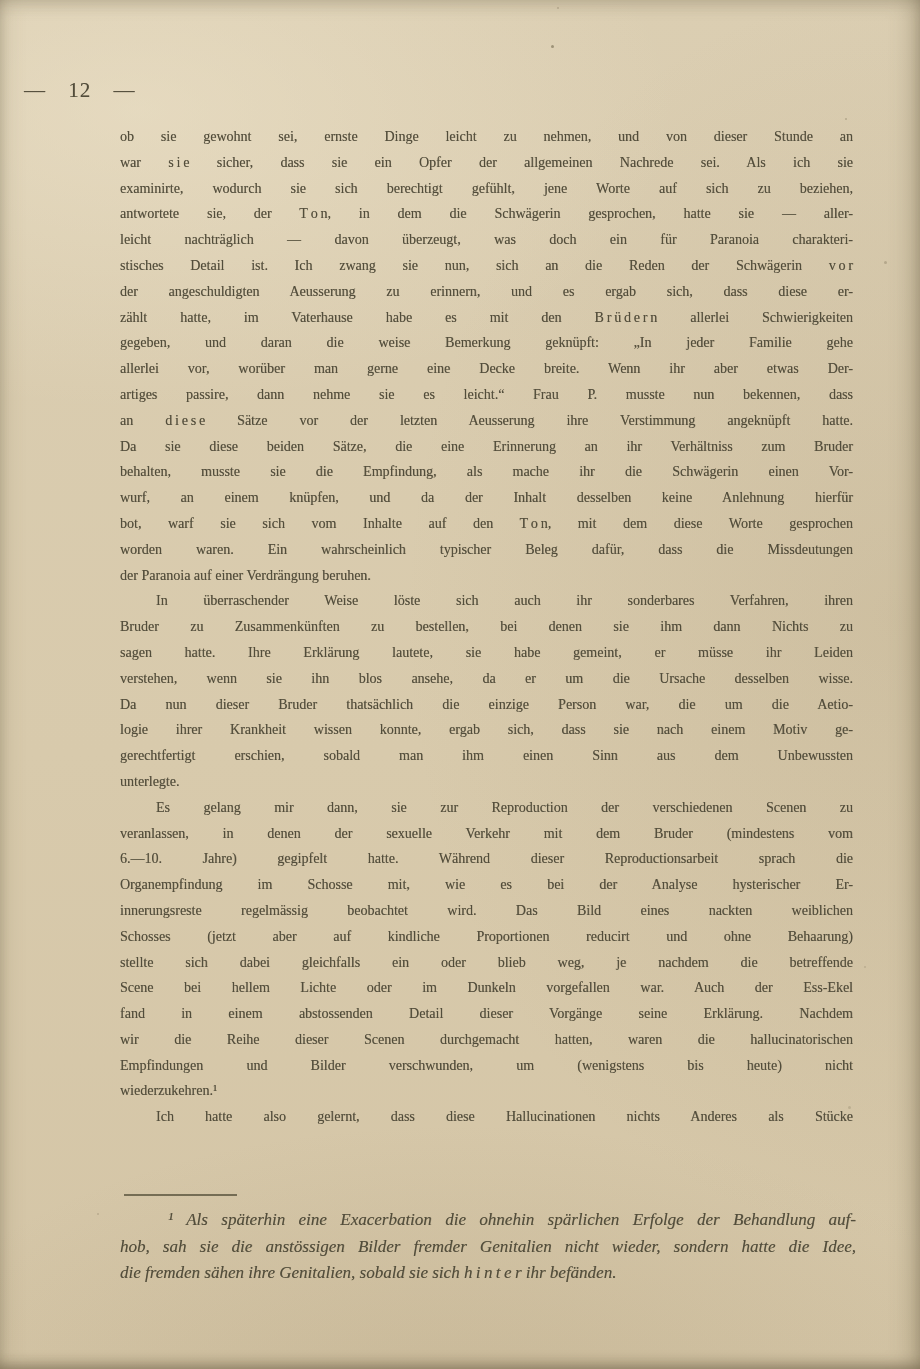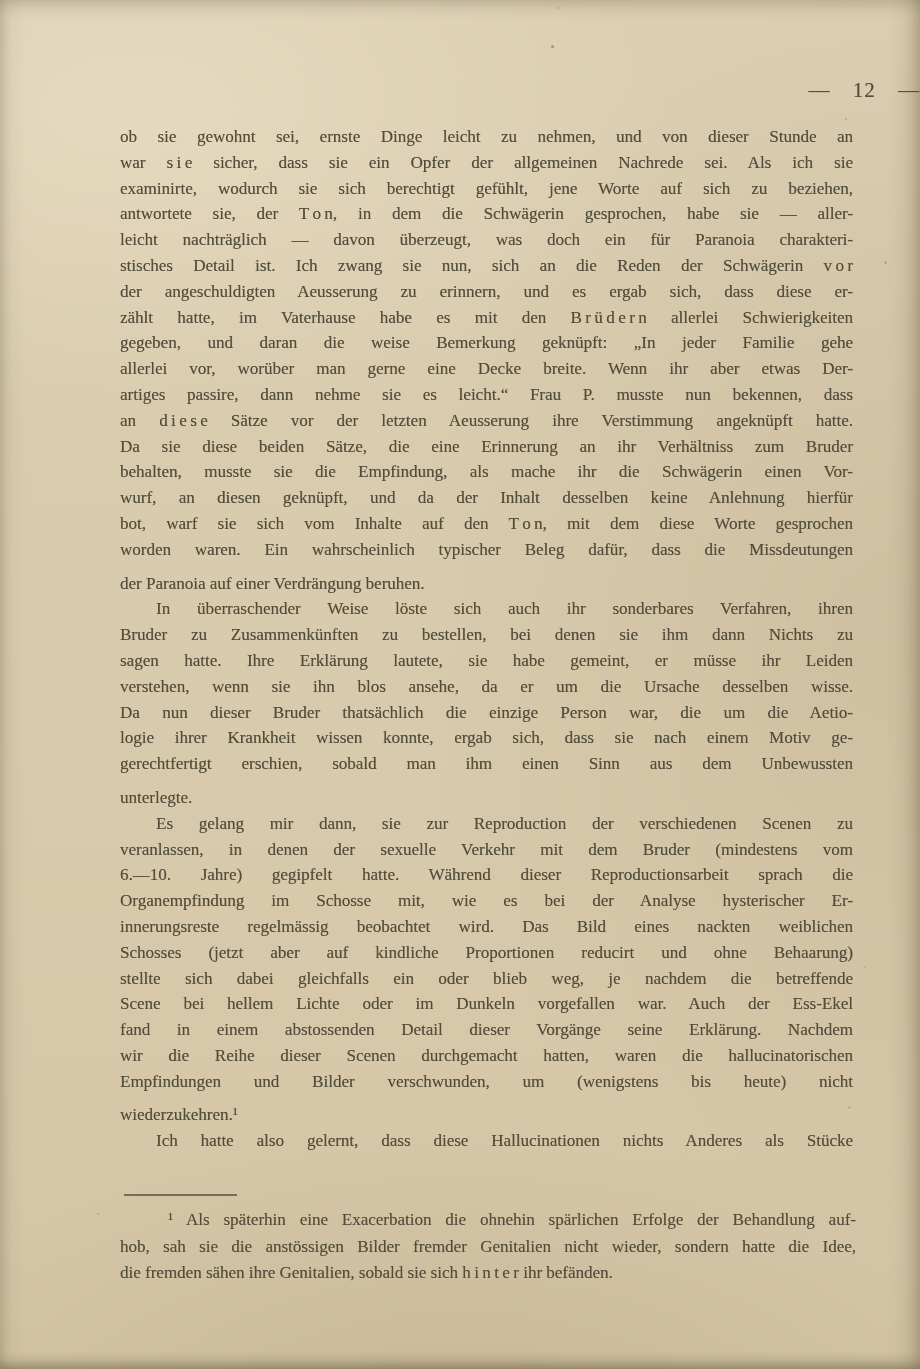--- a/index.html
+++ b/index.html
@@ -20,76 +20,76 @@
   .page::after{
     content:"";position:absolute;inset:0;pointer-events:none;
     box-shadow:
       inset -16px 0 26px -12px rgba(100,88,62,0.45),
       inset 14px 0 24px -14px rgba(100,88,62,0.30),
       inset 0 -10px 14px -7px rgba(92,80,56,0.55),
       inset 0 12px 20px -12px rgba(110,98,72,0.30);
   }
   .page-number{
     position:absolute;top:78px;left:0;right:0;
-    text-align:right;padding-left:24px;
+    text-align:left;padding-left:24px;
     font-size:21px;letter-spacing:1px;word-spacing:16px;
     color:var(--ink,#524d3b);
     text-shadow:0.3px 0.3px 0.5px rgba(70,64,46,0.45);
   }
   .body-text{
     position:absolute;top:124px;left:120px;width:733px;
-    font-size:17px;
+    font-size:14px;
     text-shadow:0.3px 0.3px 0.5px rgba(70,64,46,0.45);
   }
   .line{
     line-height:25.8px;
     text-align:justify;text-align-last:justify;
     white-space:normal;
   }
-  .line.flush{text-align-last:left;margin-top:8px;}
+  .line.flush{text-align-last:left;}
   .line.indent{text-indent:36px;}
   .footnote-rule{
     position:absolute;top:1194px;left:124px;width:113px;height:2px;
     background:rgba(92,86,64,0.8);
   }
   .footnote{
     position:absolute;top:1207px;left:120px;width:736px;
     font-size:17px;
     text-shadow:0.3px 0.3px 0.4px rgba(70,64,46,0.4);
   }
   .fline{
     line-height:26.5px;
-    text-align:justify;text-align-last:justify;
+    text-align:justify;text-align-last:justify;font-style:italic;
   }
   .fline.flush{text-align-last:left;}
   .fline.findent{text-indent:48px;}
   .speck{position:absolute;border-radius:50%;background:rgba(95,85,60,0.5);pointer-events:none;}
 </style>
 </head>
 <body>
 
 <div class="page">
   <div class="page-number">— 12 —</div>
 
   <div class="body-text">
       <div class="line">ob sie gewohnt sei, ernste Dinge leicht zu nehmen, und von dieser Stunde an</div>
       <div class="line">war s i e sicher, dass sie ein Opfer der allgemeinen Nachrede sei. Als ich sie</div>
       <div class="line">examinirte, wodurch sie sich berechtigt gefühlt, jene Worte auf sich zu beziehen,</div>
-      <div class="line">antwortete sie, der T o n, in dem die Schwägerin gesprochen, habe sie — aller-</div>
+      <div class="line">antwortete sie, der T o n, in dem die Schwägerin gesprochen, hatte sie — aller-</div>
       <div class="line">leicht nachträglich — davon überzeugt, was doch ein für Paranoia charakteri-</div>
       <div class="line">stisches Detail ist. Ich zwang sie nun, sich an die Reden der Schwägerin v o r</div>
       <div class="line">der angeschuldigten Aeusserung zu erinnern, und es ergab sich, dass diese er-</div>
       <div class="line">zählt hatte, im Vaterhause habe es mit den B r ü d e r n allerlei Schwierigkeiten</div>
       <div class="line">gegeben, und daran die weise Bemerkung geknüpft: „In jeder Familie gehe</div>
       <div class="line">allerlei vor, worüber man gerne eine Decke breite. Wenn ihr aber etwas Der-</div>
       <div class="line">artiges passire, dann nehme sie es leicht.“ Frau P. musste nun bekennen, dass</div>
       <div class="line">an d i e s e Sätze vor der letzten Aeusserung ihre Verstimmung angeknüpft hatte.</div>
       <div class="line">Da sie diese beiden Sätze, die eine Erinnerung an ihr Verhältniss zum Bruder</div>
       <div class="line">behalten, musste sie die Empfindung, als mache ihr die Schwägerin einen Vor-</div>
-      <div class="line">wurf, an diesen geknüpft, und da der Inhalt desselben keine Anlehnung hierfür</div>
+      <div class="line">wurf, an einem knüpfen, und da der Inhalt desselben keine Anlehnung hierfür</div>
       <div class="line">bot, warf sie sich vom Inhalte auf den T o n, mit dem diese Worte gesprochen</div>
       <div class="line">worden waren. Ein wahrscheinlich typischer Beleg dafür, dass die Missdeutungen</div>
       <div class="line flush">der Paranoia auf einer Verdrängung beruhen.</div>
       <div class="line indent">In überraschender Weise löste sich auch ihr sonderbares Verfahren, ihren</div>
       <div class="line">Bruder zu Zusammenkünften zu bestellen, bei denen sie ihm dann Nichts zu</div>
       <div class="line">sagen hatte. Ihre Erklärung lautete, sie habe gemeint, er müsse ihr Leiden</div>
       <div class="line">verstehen, wenn sie ihn blos ansehe, da er um die Ursache desselben wisse.</div>
       <div class="line">Da nun dieser Bruder thatsächlich die einzige Person war, die um die Aetio-</div>
       <div class="line">logie ihrer Krankheit wissen konnte, ergab sich, dass sie nach einem Motiv ge-</div>
       <div class="line">gerechtfertigt erschien, sobald man ihm einen Sinn aus dem Unbewussten</div>

